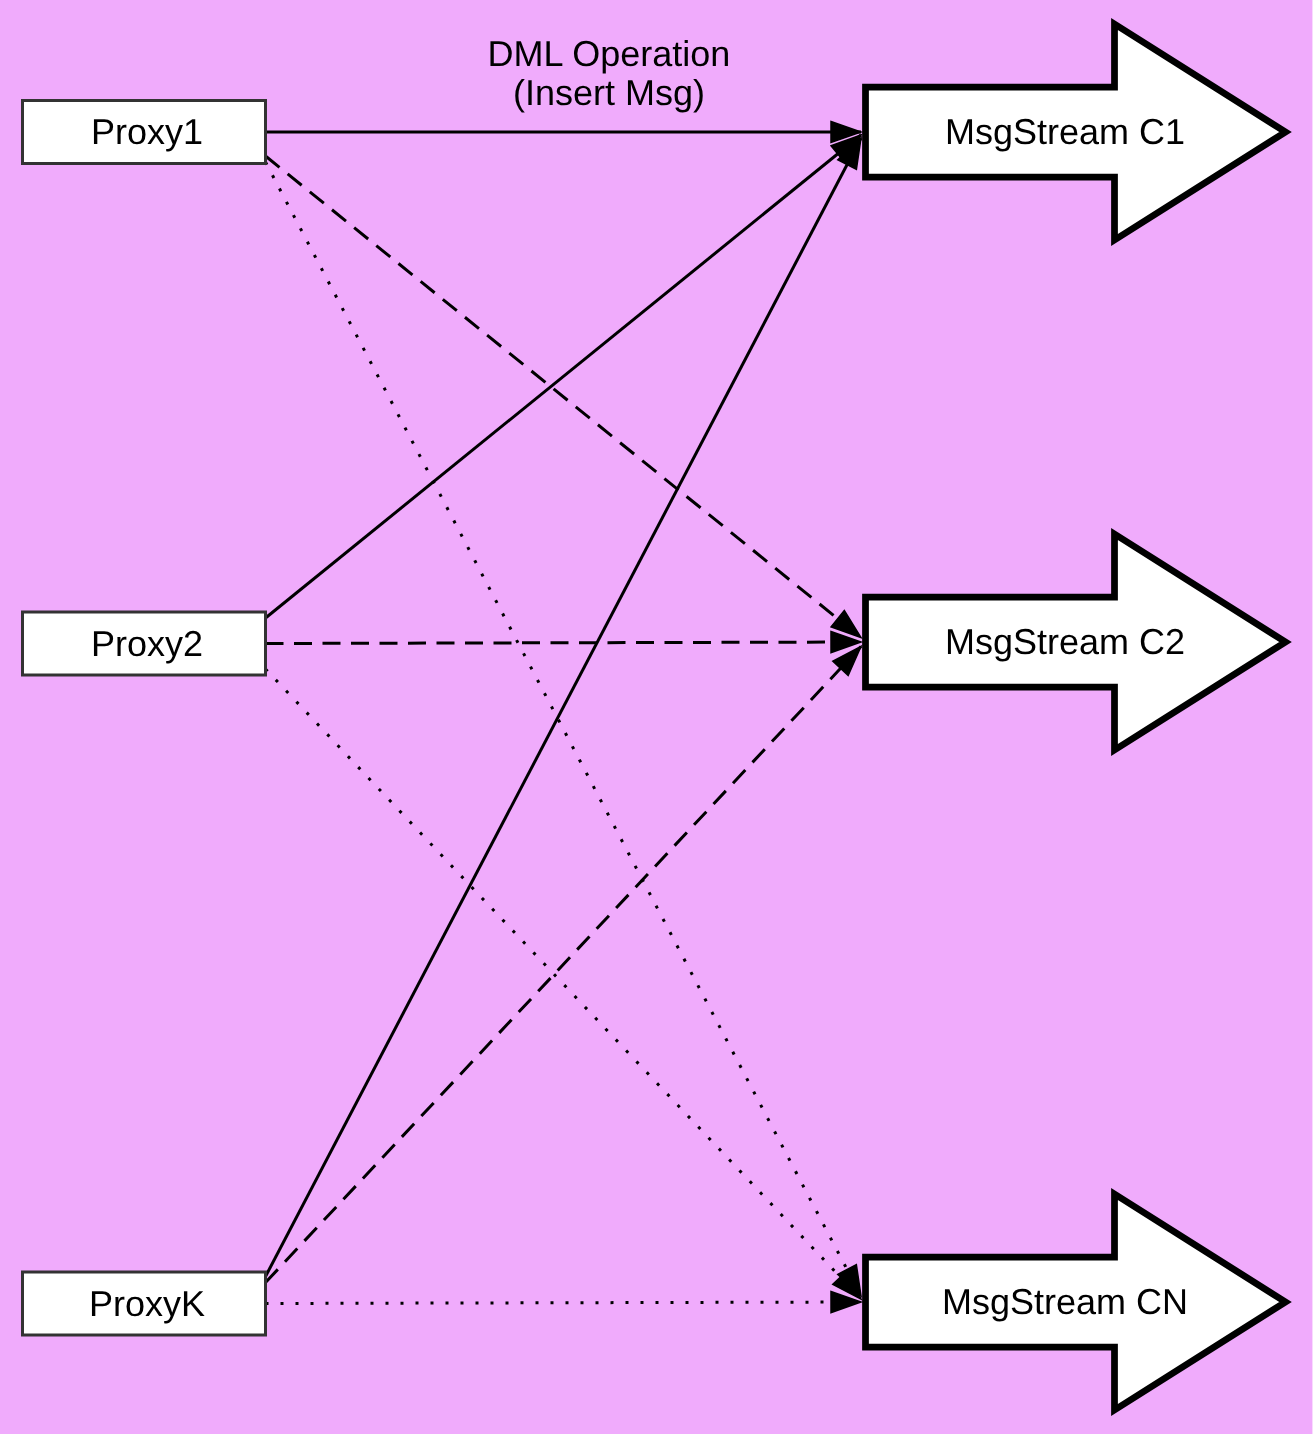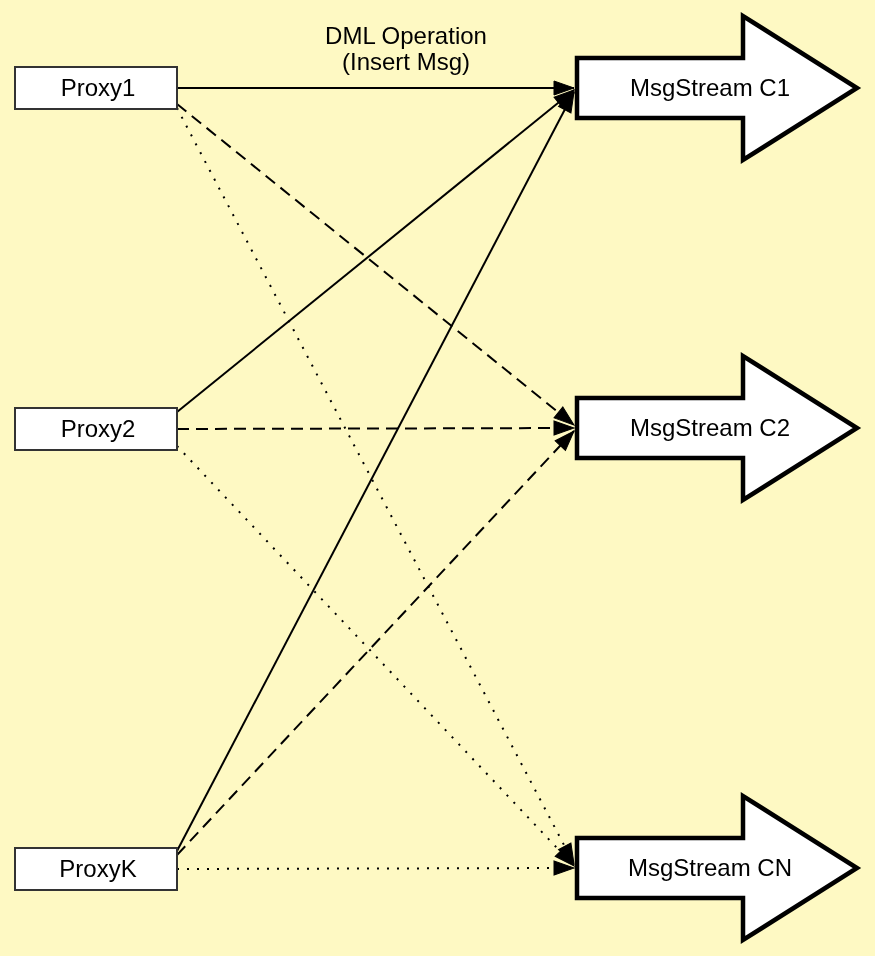--- a/index.html
+++ b/index.html
@@ -4,21 +4,21 @@
 <style>
   html, body {
     margin: 0;
     padding: 0;
     background: #ffffff;
   }
   .canvas {
     position: relative;
     width: 875px;
     height: 956px;
-    background: #fef9c3;
+    background: #f0abfc;
     font-family: "Liberation Sans", sans-serif;
   }
   svg text {
     font-family: "Liberation Sans", sans-serif;
     fill: #000000;
   }
   .node-label { font-size: 24px; }
   .title-label { font-size: 24px; }
 </style>
 </head>

